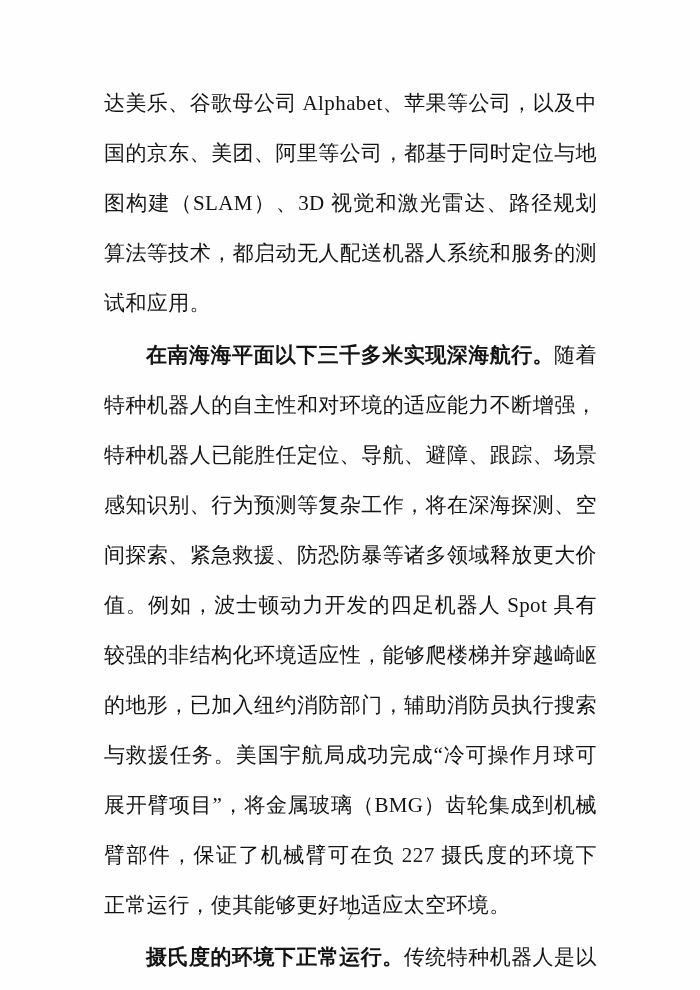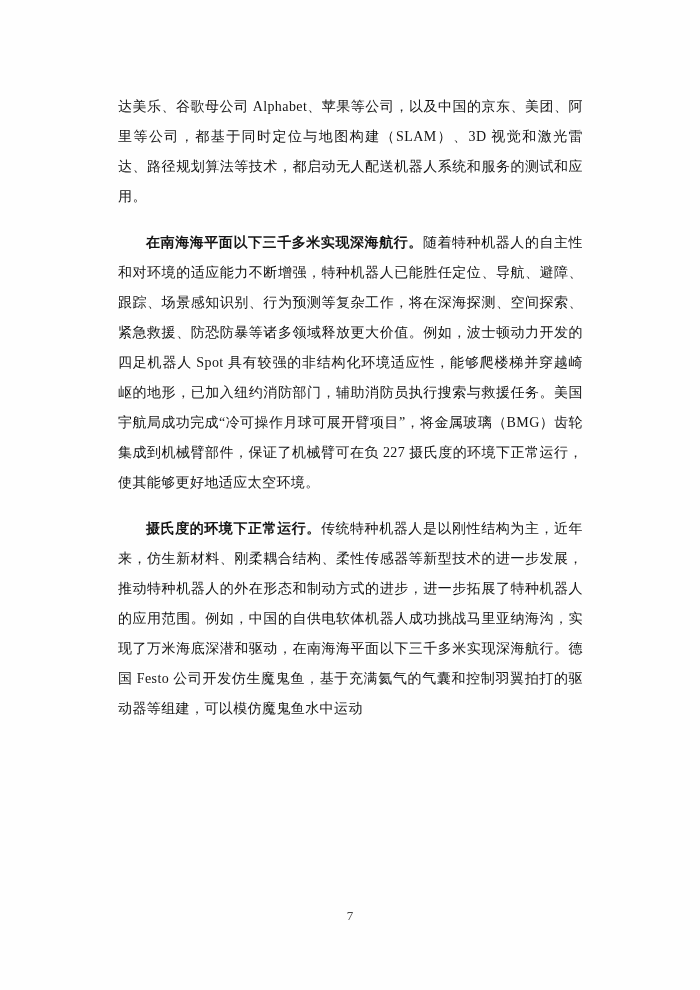--- a/index.html
+++ b/index.html
@@ -21,23 +21,23 @@
     font-family: "Liberation Serif", "DejaVu Serif", serif;
     color: #141414;
   }
   .content {
     position: absolute;
     left: 102px;
     top: 76px;
     width: 497px;
   }
   p.para {
-    margin: 16px;
-    font-size: 14px;
-    line-height: 30px;
+    margin: 2px;
+    font-size: 21px;
+    line-height: 50px;
     text-align: justify;
     text-indent: 2em;
     letter-spacing: 0.4px;
     word-break: break-all;
   }
   p.para.no-indent {
     text-indent: 0;
   }
   .heading {
     font-weight: bold;

